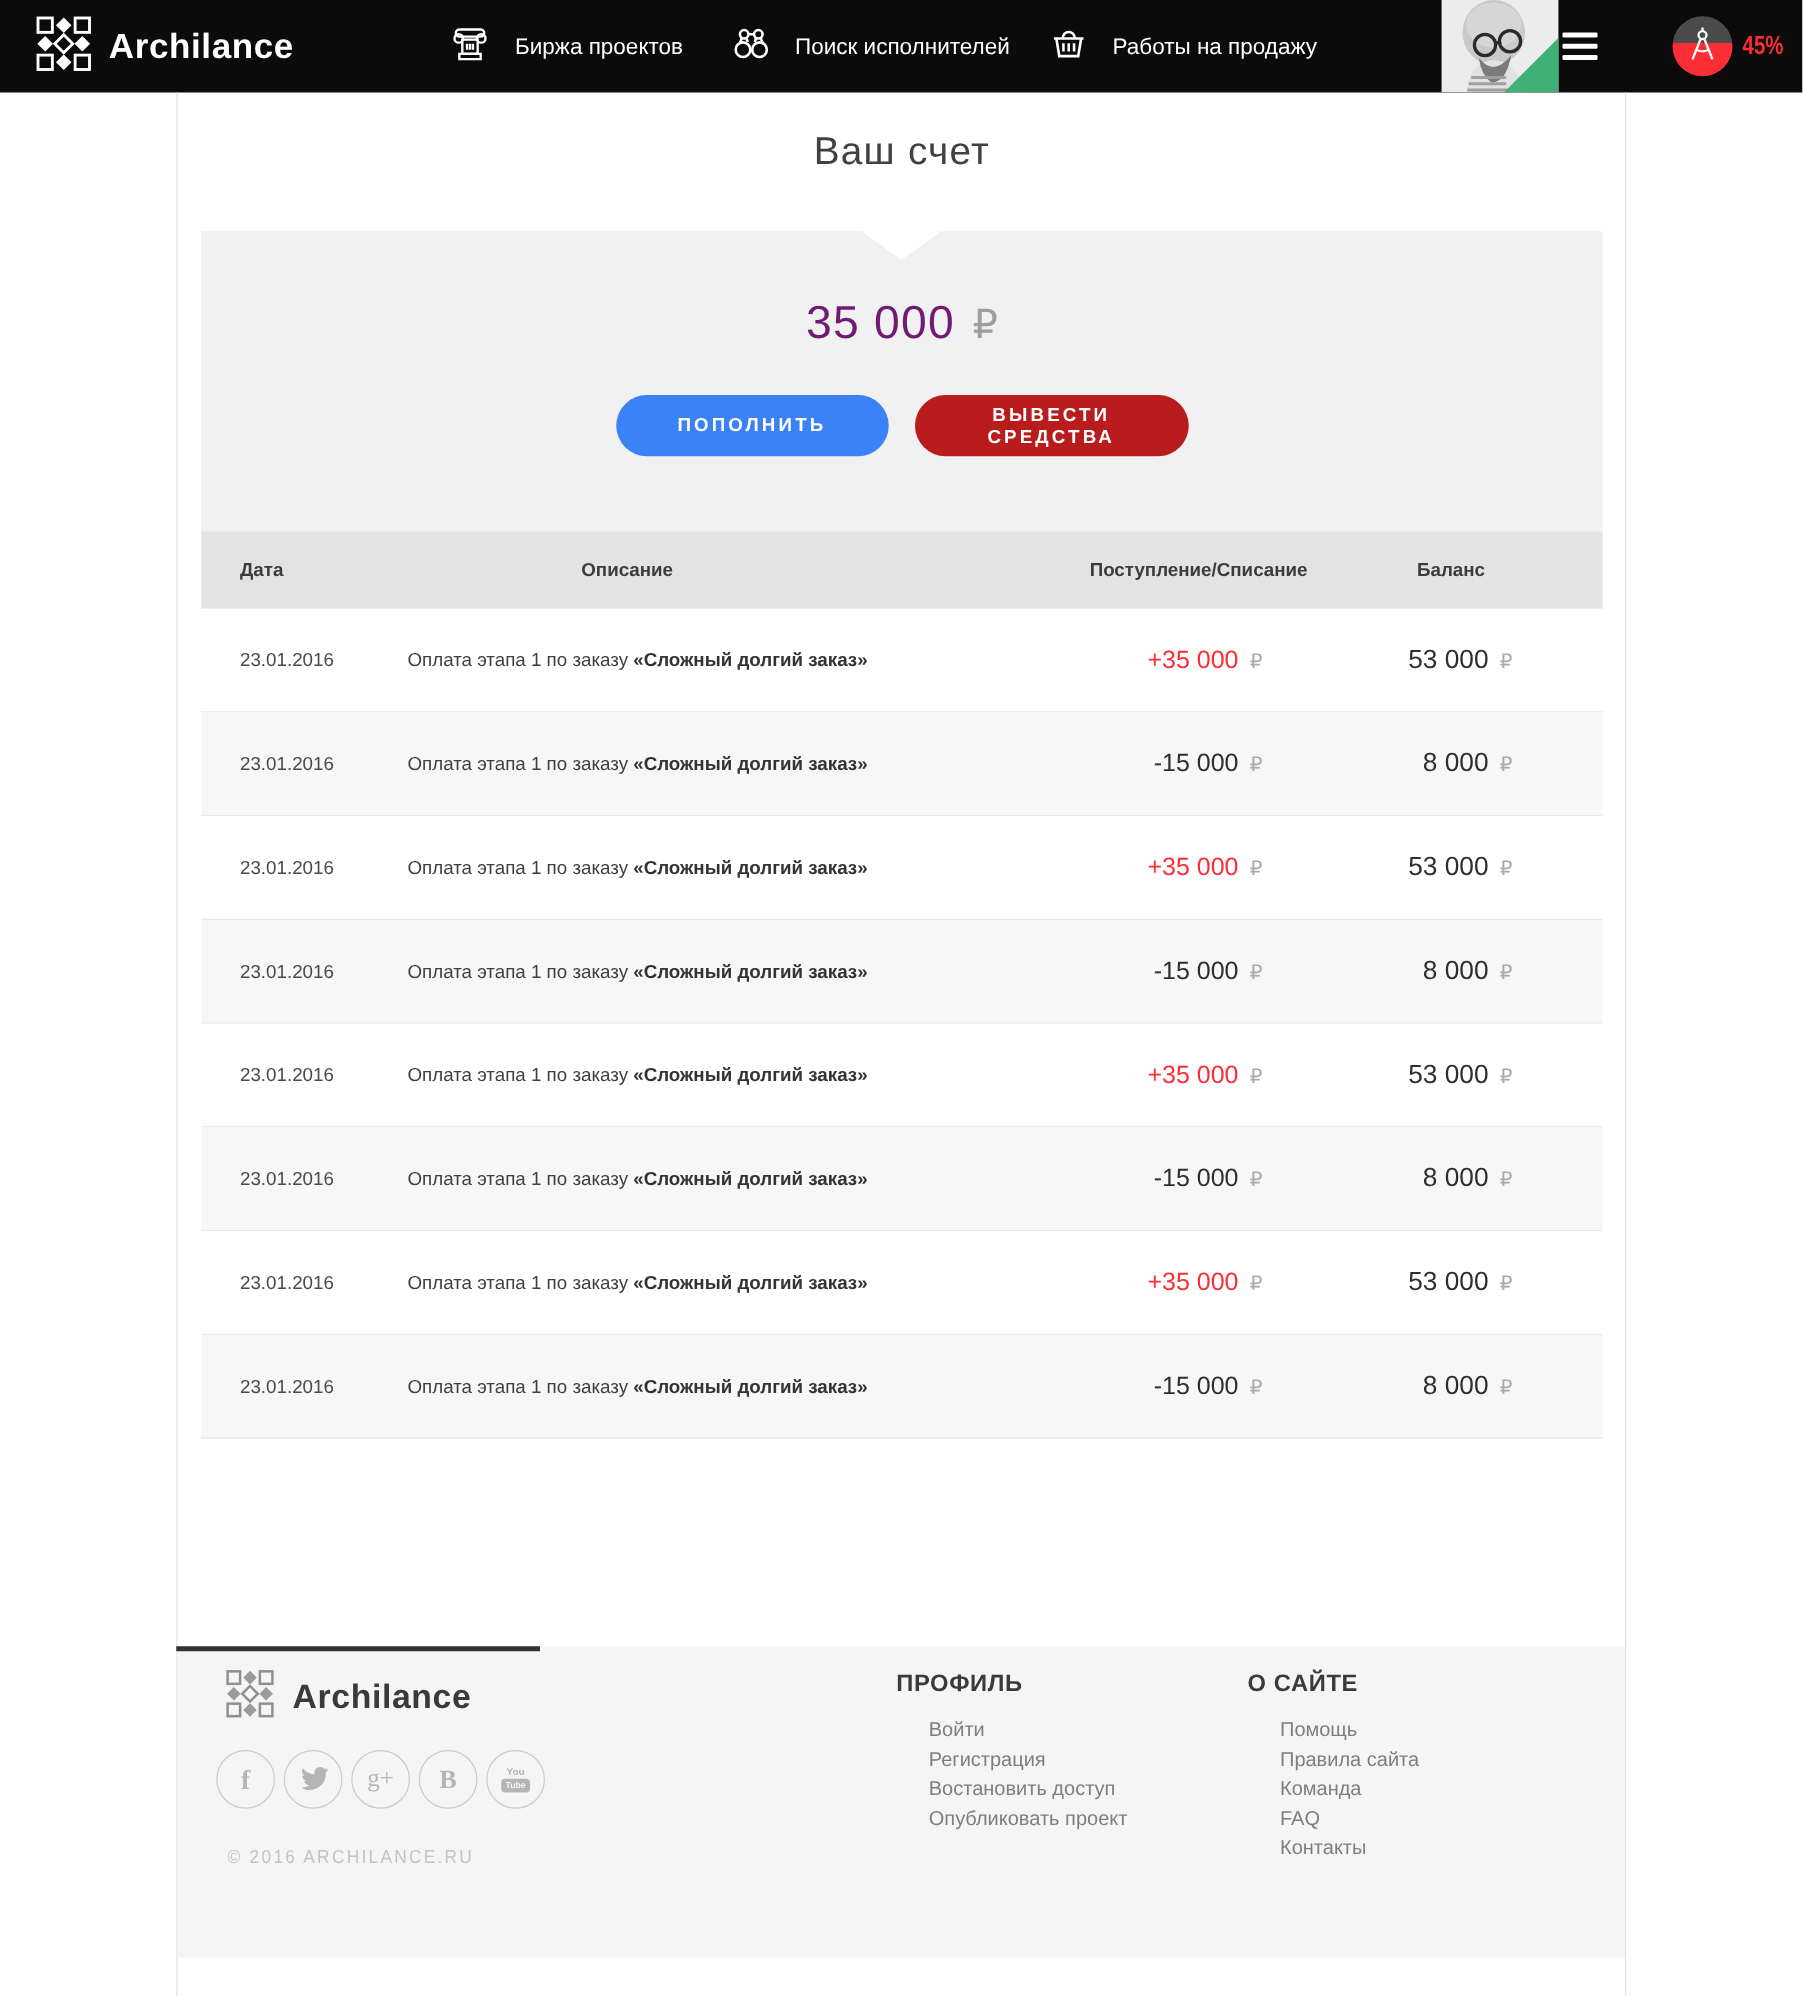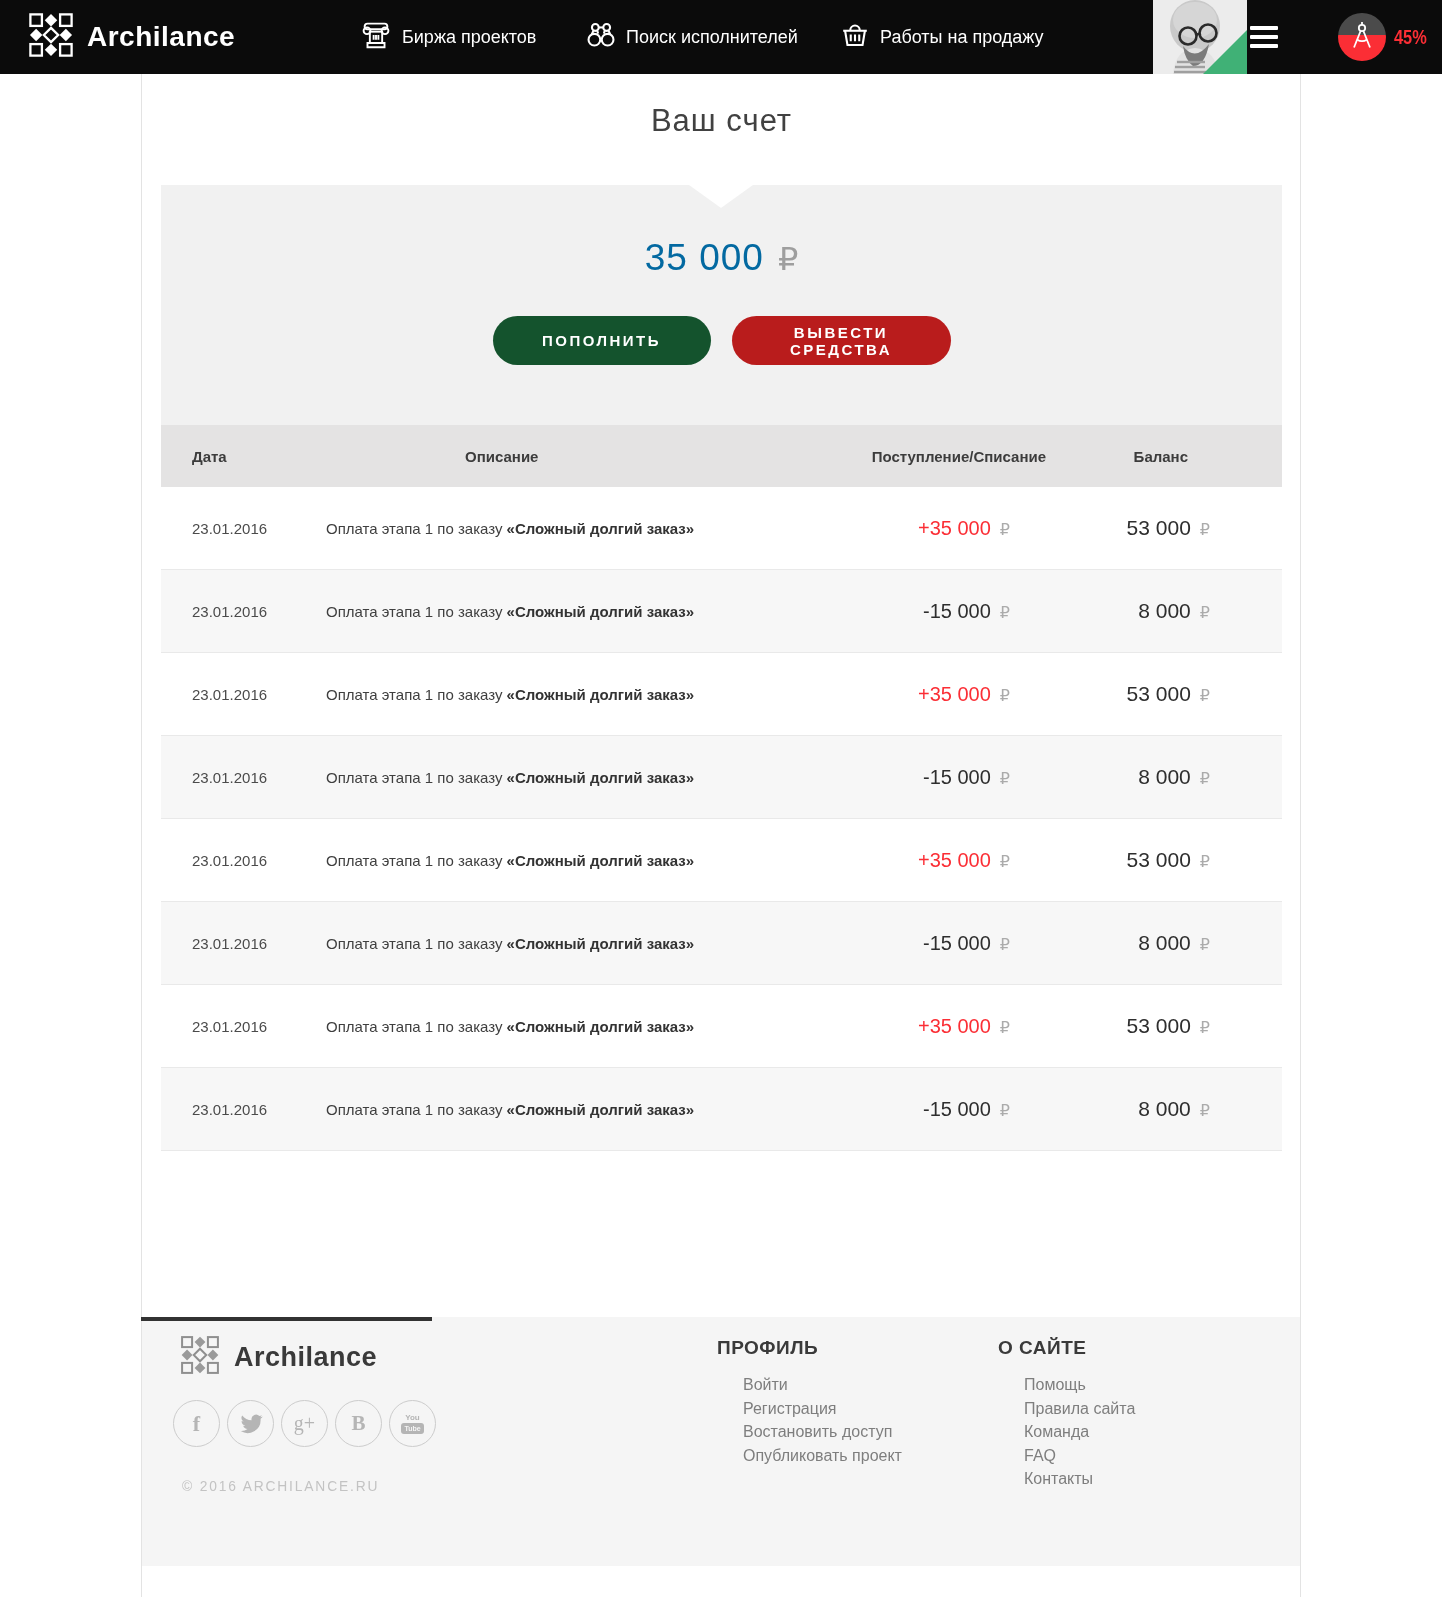--- a/index.html
+++ b/index.html
@@ -2,42 +2,42 @@
 <html><head>
 <meta charset="utf-8">
 <style>
   * { margin:0; padding:0; box-sizing:border-box; }
   html,body { width:1442px; height:1597px; background:#fff; font-family:"Liberation Sans", sans-serif; position:relative; overflow:hidden; }
 
   
   .header { position:absolute; left:0; top:0; width:1442px; height:74px; background:#0b0b0b; }
   .brand { position:absolute; left:28px; top:0; height:74px; display:flex; align-items:center; gap:13px; }
   .brand-text { color:#fff; font-size:28px; font-weight:bold; letter-spacing:.5px; }
-  .nav-item { position:absolute; top:0; height:74px; display:flex; align-items:center; gap:8px; color:#fff; font-size:18px; cursor:pointer; }
+  .nav-item { position:absolute; top:0; height:74px; display:flex; align-items:center; gap:18px; color:#fff; font-size:18px; cursor:pointer; }
   .avatar { position:absolute; left:1153px; top:0; width:94px; height:74px; overflow:hidden; cursor:pointer; }
   .hamburger { position:absolute; left:1250px; top:26px; width:28px; cursor:pointer; }
   .hamburger span { display:block; width:28px; height:3.5px; background:#fff; margin-bottom:5.5px; border-radius:1px; }
   .badge { position:absolute; left:1338px; top:13px; width:48px; height:48px; border-radius:50%; background:linear-gradient(#4b4b4b 45%, #fb2e35 45%); display:flex; align-items:center; justify-content:center; }
   .progress-label { position:absolute; left:1394px; top:25px; color:#fb2e35; font-size:21px; font-weight:bold; transform:scaleX(.78); transform-origin:left center; }
 
   
   .vline { position:absolute; top:74px; width:1px; height:1523px; background:#e3e3e3; }
   .vline.left { left:141px; } .vline.right { left:1300px; }
 
   .page-title { position:absolute; left:161px; top:103px; width:1121px; text-align:center; font-size:31px; color:#414141; font-weight:normal; letter-spacing:1px; }
 
   
   .panel { position:absolute; left:161px; top:185px; width:1121px; height:240px; background:#f1f1f1; }
   .notch { position:absolute; left:528px; top:0; width:0; height:0; border-left:32px solid transparent; border-right:32px solid transparent; border-top:23px solid #ffffff; }
   .balance { position:absolute; left:0; top:52px; width:100%; text-align:center; }
-  .balance .amt { font-size:37px; color:#0369a1; letter-spacing:1px; }
+  .balance .amt { font-size:37px; color:#701a75; letter-spacing:1px; }
   .balance .rub { font-size:32px; color:#9e9e9e; margin-left:14px; font-family:"DejaVu Sans", sans-serif; }
   .btn-row { position:absolute; left:0; top:131px; width:100%; display:flex; justify-content:center; gap:21px; }
   .pill { height:49px; border:none; border-radius:25px; color:#fff; font-family:"Liberation Sans", sans-serif; font-size:15px; font-weight:bold; letter-spacing:2.5px; cursor:pointer; padding:0 10px; }
-  .pill.red { width:218px; background:#14532d; }
+  .pill.red { width:218px; background:#3b82f6; }
   .pill.black { width:219px; background:#b91c1c; }
 
   
   .tbl { position:absolute; left:161px; top:425px; width:1121px; }
   .trow, .thead { display:grid; grid-template-columns:165px 1fr 250px 212px; align-items:center; }
   .thead { height:62px; background:#e4e3e3; font-size:15px; font-weight:bold; color:#3c3c3c; }
   .thead .c1 { padding-left:31px; }
   .thead .c2 { padding-left:139px; }
   .thead .c3 { text-align:right; padding-right:24px; }
   .thead .c4 { text-align:right; padding-right:94px; }

